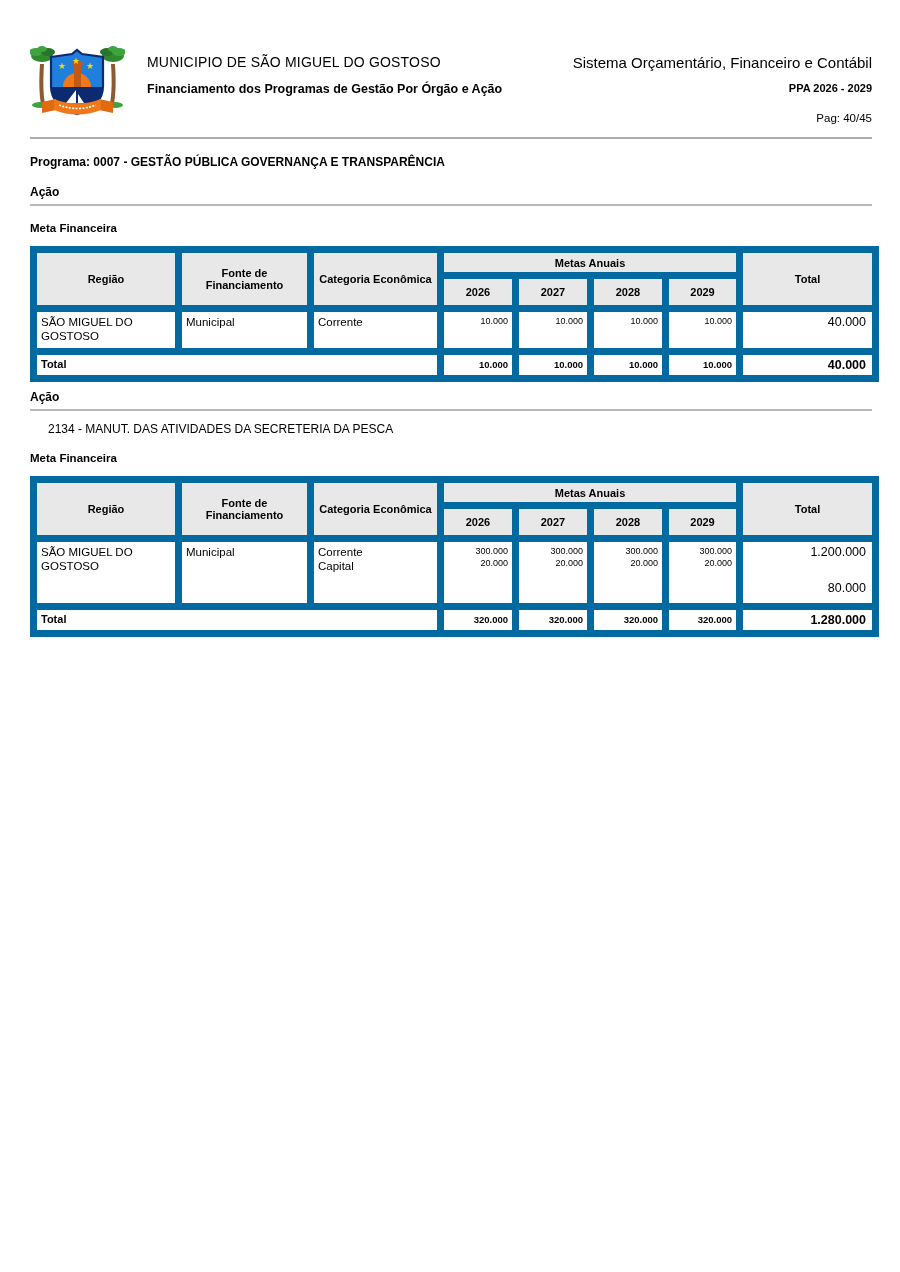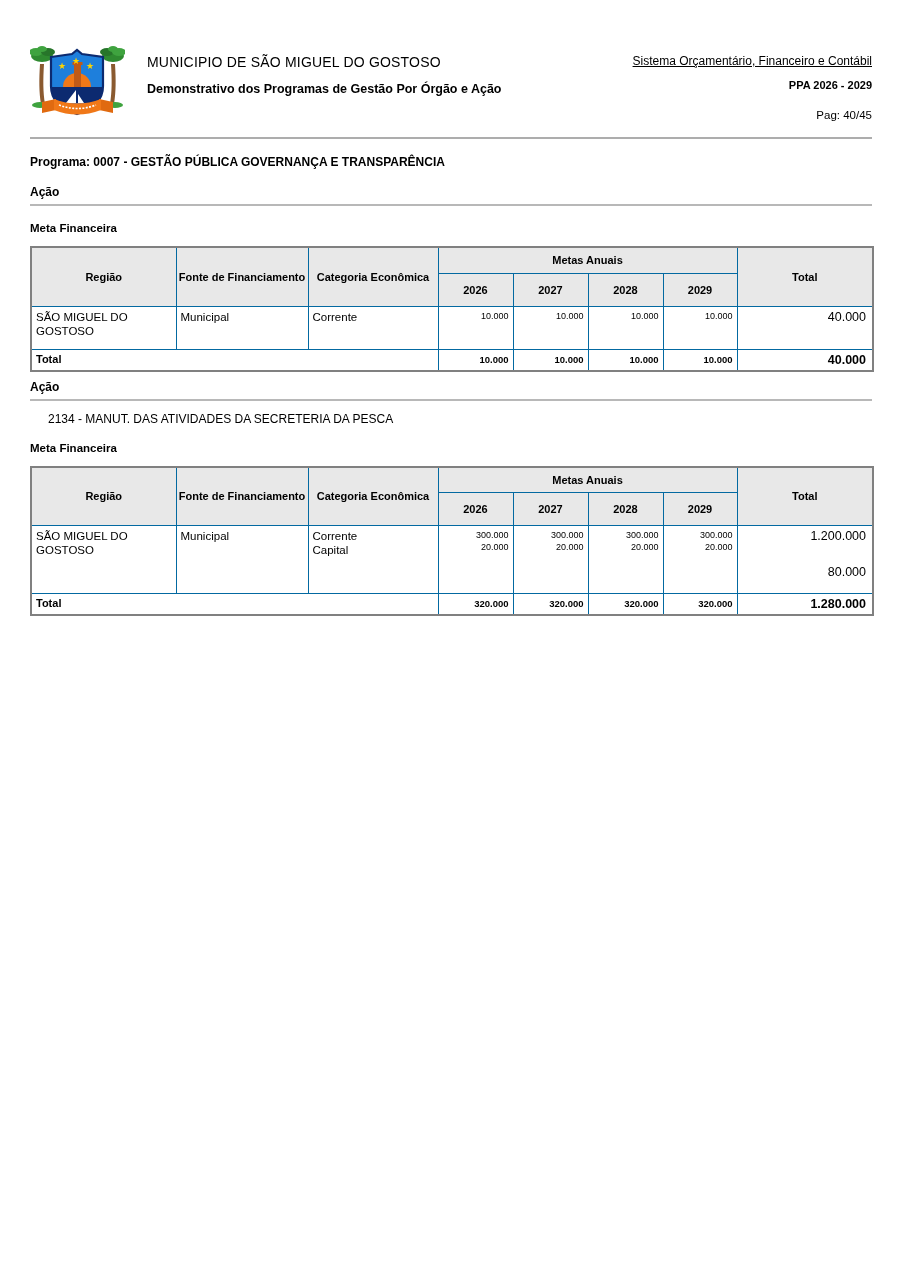--- a/index.html
+++ b/index.html
@@ -10,40 +10,40 @@
   }
   .content { position:absolute; left:30px; top:0; width:842px; }
 
   
   .page-header { display:flex; margin-top:42px; }
   .logo-box { width:95px; height:85px; flex:0 0 95px; }
   .title-block { margin-left:22px; padding-top:12px; }
   .municipality-name { font-size:14px; letter-spacing:.2px; }
   .report-title { font-size:12.5px; font-weight:bold; margin-top:12px; }
   .meta-block { margin-left:auto; text-align:right; padding-top:12px; }
-  .system-name { font-size:12px;text-decoration:underline; }
+  .system-name { font-size:15px; }
   .ppa-period { font-size:11px; font-weight:bold; margin-top:11px; }
   .page-number { font-size:11.5px; margin-top:18px; }
 
   
   .organ-line { margin-top:17px; font-weight:bold; font-size:12px; }
   .organ-label { display:inline-block; width:145px; }
   .rule { border:none; border-top:2px solid #adadad; margin-top:10px; }
   .program-line { margin-top:16px; font-weight:bold; font-size:12px; }
 
   
   .acao-heading { margin-top:16px; font-weight:bold; font-size:12px; }
   .acao-rule { border:none; border-top:2px solid #b8b8b8; margin-top:5px; }
   .acao-title { margin-top:11px; padding-left:18px; font-size:12px; }
   .meta-heading { margin-top:16px; font-weight:bold; font-size:11.5px; }
 
   
   table.meta-table { border-collapse:collapse; width:842px; margin-top:12px;
     table-layout:fixed; border:2px solid #808080; }
-  .meta-table th, .meta-table td { border:1px solid #0369a1; }
+  .meta-table th, .meta-table td { border:7px solid #0369a1; }
   .meta-table th { background:#e8e8e8; font-size:11px; font-weight:bold; text-align:center; }
   .hrow1 th { height:26px; }
   .hrow2 th { height:33px; }
   .meta-table td { vertical-align:top; padding:3px 4px; background:#fff; }
   .body-row-short { height:43px; }
   .body-row-tall { height:68px; }
   .cell-text { font-size:11.5px; line-height:14px; }
   .region-wrap { width:118px; }
   .num { font-size:9px; text-align:right; line-height:12px; }
   .row-total { font-size:12.5px; text-align:right; line-height:15px; padding-right:2px; }
@@ -109,21 +109,21 @@
           <g>
             <path d="M12,60 L26,57 L26,68 L12,71 Z" fill="#e06a10"></path>
             <path d="M83,60 L69,57 L69,68 L83,71 Z" fill="#e06a10"></path>
             <path d="M24,57 Q47,66 71,57 L71,68 Q47,77 24,68 Z" fill="#f07818"></path>
             <path d="M29,63 Q47,70 66,63" fill="none" stroke="#ffffff" stroke-width="1.6" stroke-dasharray="2 1.4"></path>
           </g>
         </svg>
       </div>
       <div class="title-block">
         <div class="municipality-name">MUNICIPIO DE SÃO MIGUEL DO GOSTOSO</div>
-        <div class="report-title">Demonstrativo dos Programas de Gestão Por Órgão e Ação</div>
+        <div class="report-title">Financiamento dos Programas de Gestão Por Órgão e Ação</div>
       </div>
       <div class="meta-block">
         <div class="system-name">Sistema Orçamentário, Financeiro e Contábil</div>
         <div class="ppa-period">PPA 2026 - 2029</div>
         <div class="page-number">Pag: 40/45</div>
       </div>
     </div>
 
     <hr class="rule">
 

